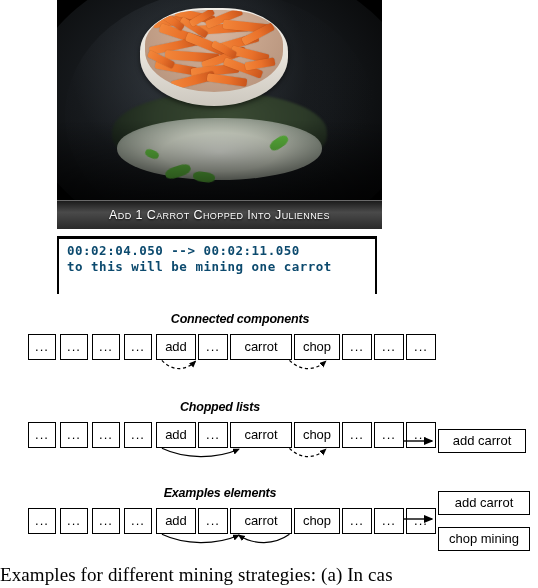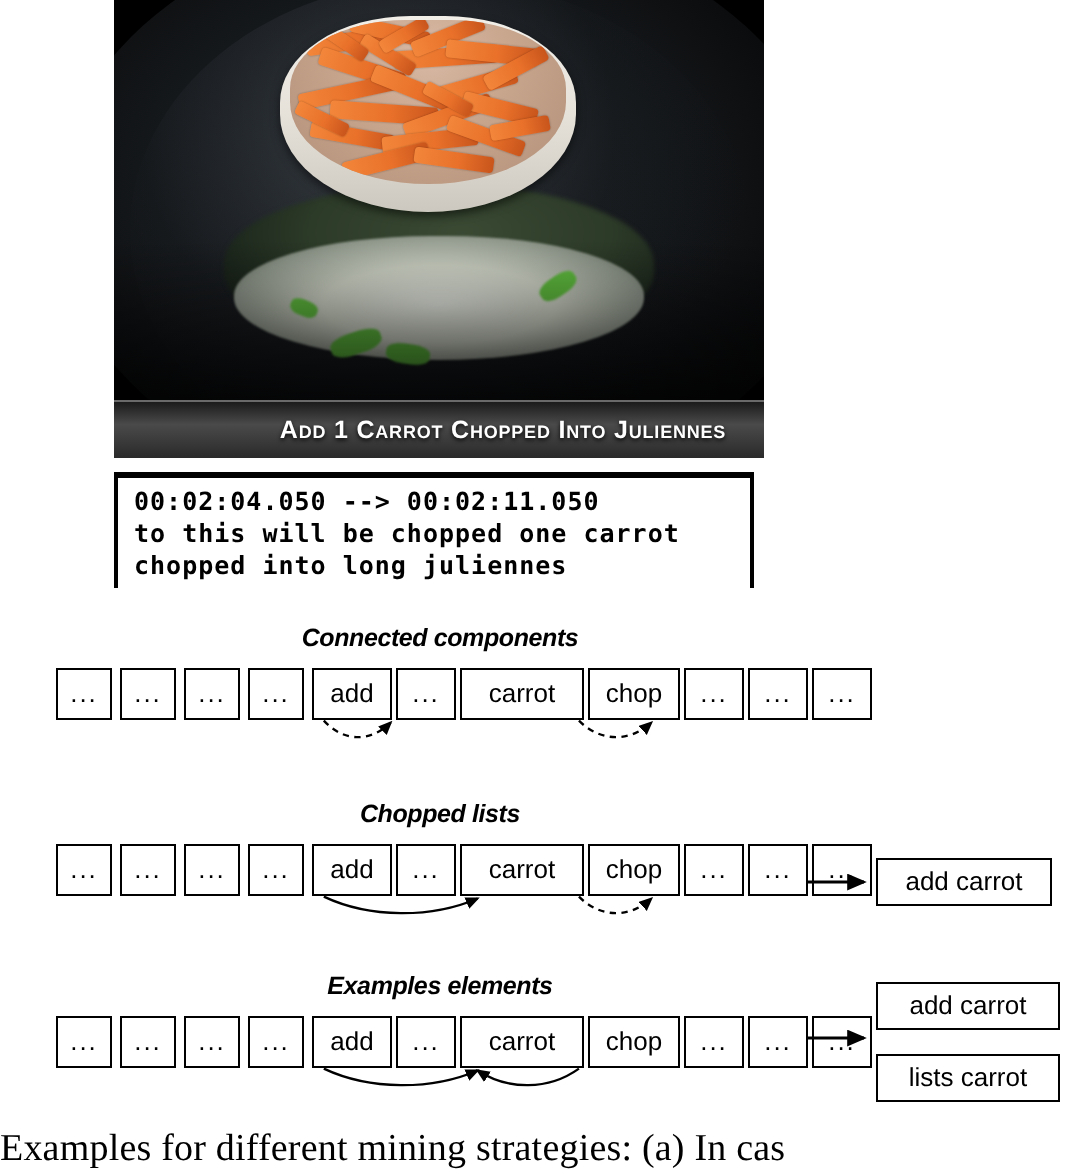--- a/index.html
+++ b/index.html
@@ -106,27 +106,26 @@
     border-top: 1px solid #6a6a6a;
   }
   #vid-caption-text {
     position: absolute;
     left: 0; top: 0;
     width: 325px; height: 28px;
     line-height: 28px;
     text-align: center;
     color: #ffffff;
     font-family: "Liberation Sans", sans-serif;
-    font-weight: bold;
+    font-weight: normal;
     font-size: 12.5px;
     font-variant: small-caps;
     letter-spacing: .4px;
     text-shadow: 0 1px 2px rgba(0,0,0,.9);
     white-space: nowrap;
-    margin-left: 32px;
   }
 
   
   #srt-box {
     position: absolute;
     left: 57px;
     top: 236px;
     width: 320px;
     height: 58px;
     border-top: 3px solid #000;
@@ -136,36 +135,36 @@
     background: #fff;
     padding: 4px 0 0 8px;
   }
   .srt-line {
     font-family: "DejaVu Sans Mono", "Liberation Mono", monospace;
     font-size: 12.5px;
     font-weight: bold;
     line-height: 16px;
     letter-spacing: .5px;
     white-space: pre;
-    color: #000000;
+    color: #0c4a6e;
   }
 
   
   .section-title {
     position: absolute;
     width: 100%;
     text-align: center;
     font-family: "Liberation Sans", sans-serif;
     font-style: italic;
     font-weight: bold;
     font-size: 12.5px;
     letter-spacing: -.2px;
     color: #000;
   }
-  #title-cc  { top: 312px; left: 0; width: 440px; }
+  #title-cc  { top: 312px; left: 0; width: 440px; padding-left: 20px; }
   #title-ol  { top: 400px; left: 0; width: 440px; }
   #title_se  { top: 486px; left: 0; width: 440px; }
 
   .token-row {
     position: absolute;
     height: 26px;
   }
   #row-cc { left: 28px; top: 334px; }
   #row-ol { left: 28px; top: 422px; }
   #row-se { left: 28px; top: 508px; }
@@ -276,22 +275,21 @@
 
   <div class="vf-layer" id="pan-shadow"></div>
 
   <div class="vf-layer" id="vid-caption-bar">
     <div id="vid-caption-text">Add 1 Carrot Chopped Into Juliennes</div>
   </div>
 </div>
 
 <div id="srt-box">
   <div class="srt-line">00:02:04.050 --&gt; 00:02:11.050</div>
-  <div class="srt-line">to this will be chopped one carrot</div>
-  <div class="srt-line">chopped into long juliennes</div>
+  <div class="srt-line">to this will be mining one carrot</div>
 </div>
 
 <div class="section-title" id="title-cc">Connected components</div>
 <div class="section-title" id="title-ol">Chopped lists</div>
 <div class="section-title" id="title_se">Examples elements</div>
 
 <div class="token-row" id="row-cc">
     <div class="tok dots" style="left: 0px; width: 28px;">...</div>
     <div class="tok dots" style="left: 32px; width: 28px;">...</div>
     <div class="tok dots" style="left: 64px; width: 28px;">...</div>
@@ -371,15 +369,15 @@
   <defs>
     <marker id="hd2" markerWidth="7" markerHeight="7" refX="6" refY="3" orient="auto">
       <path d="M0,0 L7,3 L0,6 z" fill="#000"></path>
     </marker>
   </defs>
   <line x1="0" y1="11" x2="28" y2="11" stroke="#000" stroke-width="1.4" marker-end="url(#hd2)"></line>
 </svg>
 
 <div class="result-box" id="res-ol">add carrot</div>
 <div class="result-box" id="res-se-1">add carrot</div>
-<div class="result-box" id="res-se-2">lists carrot</div>
+<div class="result-box" id="res-se-2">chop mining</div>
 
 <div id="figure-caption">Examples for different mining strategies:  (a) In cas</div>
 
 </body></html>

